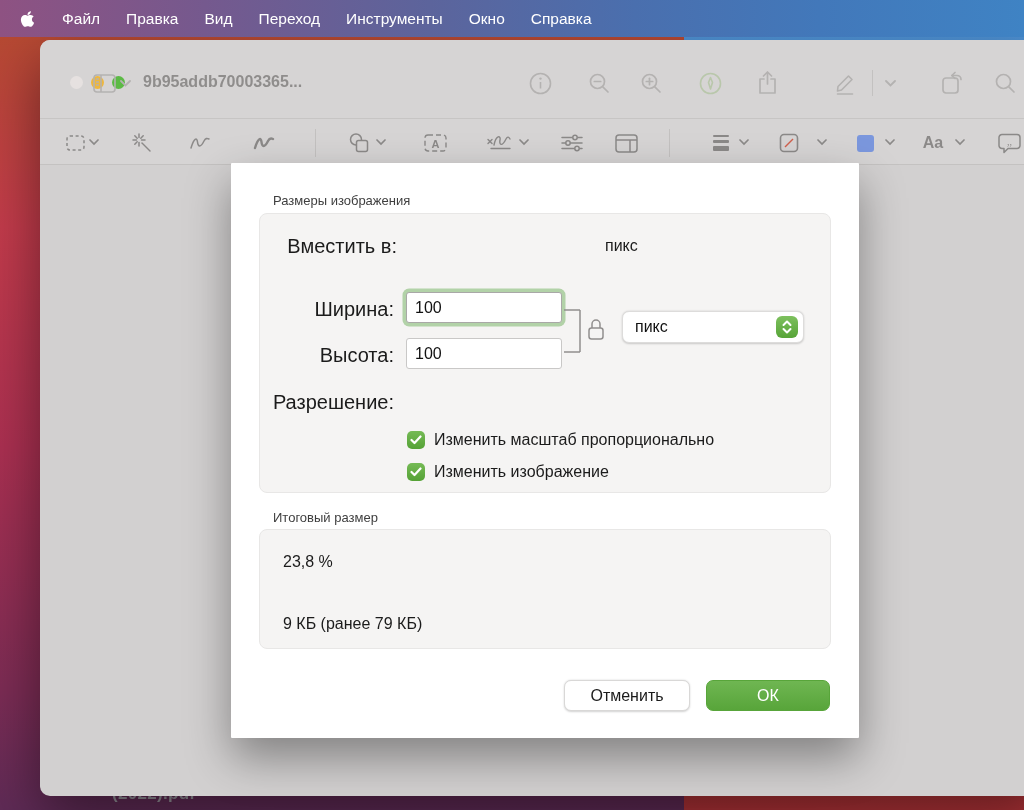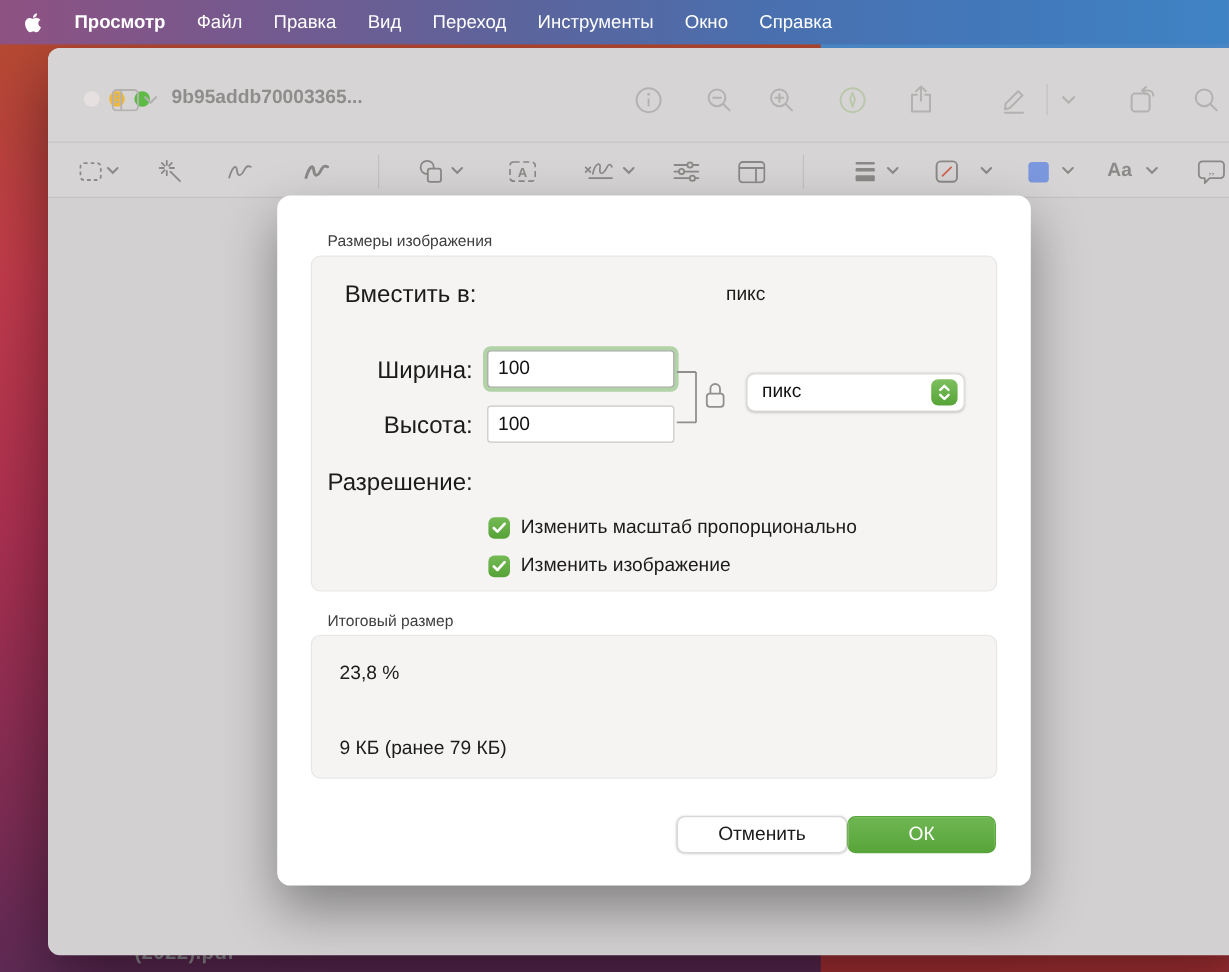--- a/index.html
+++ b/index.html
@@ -48,21 +48,21 @@
   .mk-divider { position:absolute; top:10px; width:1px; height:28px; background:#c3c1c0; }
   .mk-chevron { position:absolute; top:20px; width:10px; height:8px; }
   .aa-label { font-size:16px; color:#8b8988; font-weight:600; letter-spacing:0; }
   .fill-swatch { width:17px; height:17px; border-radius:3px; background:#7b97dd; }
   .lw-bars { display:flex; flex-direction:column; gap:2.5px; width:16px; }
   .lw-bars i { display:block; background:#8b8988; border-radius:1px; }
   .lw-bars i:nth-child(1){height:2px;} .lw-bars i:nth-child(2){height:3.5px;} .lw-bars i:nth-child(3){height:5px;}
 
   
   .sheet { position:absolute; left:191px; top:123px; width:628px; height:575px; z-index:5;
-    background:#ffffff; border-radius:11px; box-shadow:0 20px 45px rgba(0,0,0,.38);
+    background:#ffffff; border-radius:1px; box-shadow:0 20px 45px rgba(0,0,0,.38);
     color:#1b1b1b; }
   .section-title { position:absolute; font-size:13px; color:#3e3e3e; }
   .groupbox { position:absolute; left:28px; width:572px; background:#f5f4f3;
     border:1px solid #e8e7e6; border-radius:8px; }
   .gb1 { top:50px; height:280px; }
   .gb2 { top:366px; height:120px; }
 
   .form-label { position:absolute; text-align:right; font-size:20px; color:#1b1b1b; line-height:20px; }
   .unit-label { position:absolute; font-size:16px; color:#1b1b1b; line-height:20px; }
 
@@ -83,42 +83,41 @@
   .checkbox { width:18px; height:18px; border-radius:5px;
     background:linear-gradient(180deg,#75ba55,#55a236);
     display:flex; align-items:center; justify-content:center; }
   .checkbox-label { font-size:16px; color:#1b1b1b; }
 
   .result-text { position:absolute; font-size:16px; color:#1b1b1b; }
 
   .btn { position:absolute; height:31px; border-radius:7px; font-size:16px;
     display:flex; align-items:center; justify-content:center;
     font-family:"Liberation Sans",sans-serif; }
-  .btn-cancel { left:333px; top:517px; width:142px; background:#fff; color:#1b1b1b;
+  .btn-cancel { left:333px; top:517px; width:126px; background:#fff; color:#1b1b1b;
     border:1px solid #d9d8d7; box-shadow:0 .5px 2px rgba(0,0,0,.18); }
   .btn-ok { left:475px; top:517px; width:124px; color:#fff;
     background:linear-gradient(180deg,#6fb652,#58a53a); border:1px solid #58a53a; }
 
   .bracket-lock { position:absolute; left:331px; top:136px; }
 
   svg { display:block; }
 </style>
 </head>
 <body>
 
 <div class="desktop"></div>
 <div class="desktop-file-label">(2022).pdf</div>
 
 <div class="menubar">
   <span class="apple-logo">
     <svg width="15" height="18" viewBox="0 0 384 512">
         <path fill="#ffffff" d="M318.7 268.7c-.2-36.7 16.4-64.4 50-84.8-18.8-26.9-47.2-41.7-84.7-44.6-35.5-2.8-74.3 20.7-88.5 20.7-15 0-49.4-19.7-76.4-19.7C63.3 141.2 4 184.8 4 273.5q0 39.3 14.4 81.2c12.8 36.7 59 126.7 107.2 125.2 25.2-.6 43-17.9 75.8-17.9 31.8 0 48.3 17.9 76.4 17.9 48.6-.7 90.4-82.5 102.6-119.3-65.2-30.7-61.7-90-61.7-91.9zm-56.6-164.2c27.3-32.4 24.8-61.9 24-72.5-24.1 1.4-52 16.4-67.9 34.9-17.5 19.8-27.8 44.3-25.6 71.9 26.1 2 49.9-11.4 69.5-34.3z"></path>
       </svg>
   </span>
-  <span class="menu-item active">Просмотр</span>
   <span class="menu-item">Файл</span>
   <span class="menu-item">Правка</span>
   <span class="menu-item">Вид</span>
   <span class="menu-item">Переход</span>
   <span class="menu-item">Инструменты</span>
   <span class="menu-item">Окно</span>
   <span class="menu-item">Справка</span>
 </div>
 
 <div class="window">

